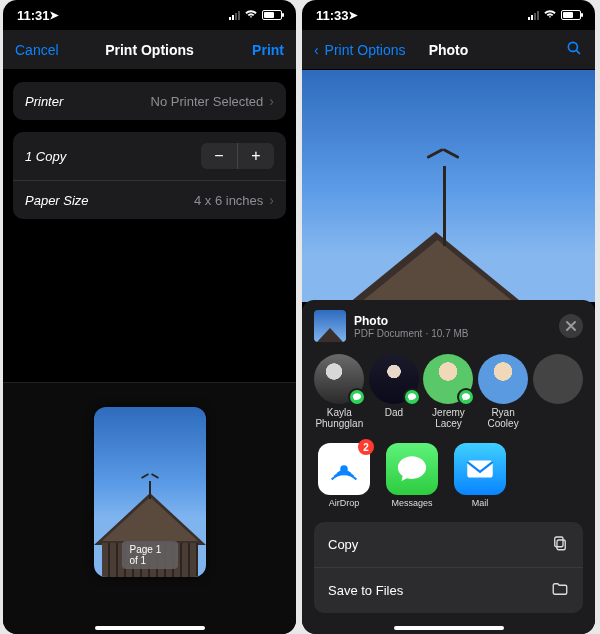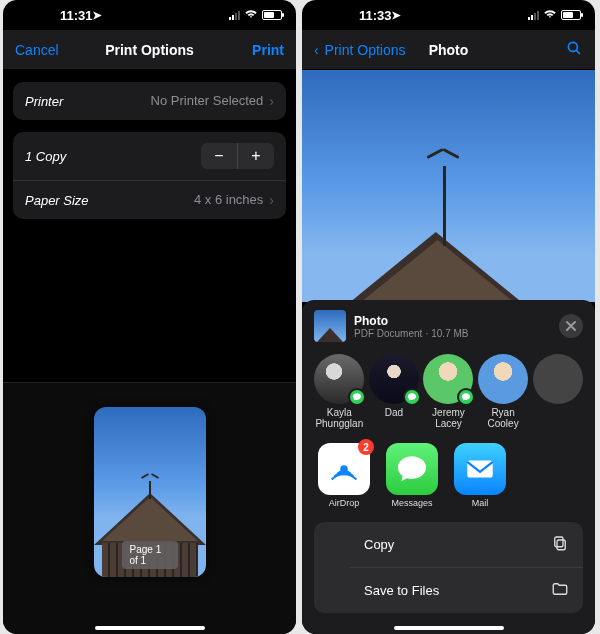--- a/index.html
+++ b/index.html
@@ -16,21 +16,21 @@
     overflow: hidden;
     margin: 0 3px;
     position: relative;
     color: #fff;
     font-size: 13px;
   }
   
   .statusbar {
     height: 30px; display: flex; align-items: center;
     padding: 0 14px;
-    font-weight: 600; font-size: 13px; margin-left: 43px;
+    font-weight: 600; font-size: 13px;
   }
   .statusbar .time { flex: 0 0 auto; }
   .statusbar .spacer { flex: 1; }
   .statusbar .icons { display: flex; align-items: center; gap: 4px; }
   .loc-icon { font-size: 11px; transform: rotate(0deg); }
   .sigbars { display: inline-flex; align-items: flex-end; gap: 1px; height: 10px;}
   .sigbars span { width: 2px; background: #fff; }
   .sigbars span:nth-child(1){height:3px}
   .sigbars span:nth-child(2){height:5px}
   .sigbars span:nth-child(3){height:7px;background:#555}
@@ -55,21 +55,21 @@
   .navbar .back-chevron { margin-right: 2px; }
   
   .group { margin: 12px 10px 0; background:#1c1c1e; border-radius:10px; overflow:hidden;}
   .cell {
     display:flex; align-items:center; justify-content:space-between;
     padding: 11px 12px; font-size:13px;
     border-bottom: 0.5px solid #333;
   }
   .cell:last-child { border-bottom:none; }
   .cell .label { color:#fff;font-style:italic; }
-  .cell .value { color:#8e8e93; display:flex; gap:6px;padding-left:32px;}
+  .cell .value { color:#8e8e93; display:flex; align-items:center; gap:6px;padding-left:32px;}
   .chevron { color:#5a5a5e; font-size:14px;}
   .stepper { display:flex; background:#2c2c2e; border-radius:6px;}
   .stepper button {
     width:36px; height:26px; background:transparent; border:none; color:#fff;
     font-size:16px; line-height:1;
   }
   .stepper .divider { width:1px; background:#444;}
   
   .preview-area {
     position:absolute; left:0; right:0; bottom:0; top:382px;
@@ -190,21 +190,21 @@
     position:absolute; right:-2px; bottom:-2px; width:18px; height:18px;
     border-radius:9px; background:#30d158; border:2px solid #1c1c1e;
     display:flex; align-items:center; justify-content:center;
   }
   .badge-msg svg { width:10px; height:10px;}
   .apps-row { display:flex; gap:8px; padding:6px 12px 10px;}
   .app { width:60px; text-align:center; font-size:9px; color:#ddd;}
   .app-icon { width:52px; height:52px; border-radius:12px; margin:0 auto 3px; position:relative; display:flex; align-items:center; justify-content:center;}
   .app-icon .notif { position:absolute; top:-4px; right:-4px; min-width:16px; height:16px; padding:0 4px; border-radius:8px; background:#ff3b30; color:#fff; font-size:10px; font-weight:600; display:flex; align-items:center; justify-content:center;}
   .action-list { margin:4px 12px 0; background:#2c2c2e; border-radius:10px; overflow:hidden;}
-  .action-cell { display:flex; align-items:center; justify-content:space-between; padding:12px 14px; font-size:13px; border-bottom:1px solid #3a3a3c;margin-left:36px;}
+  .action-cell { display:flex; align-items:center; justify-content:space-between; padding:12px 14px; font-size:13px; border-bottom:1px solid #3a3a3c;}
   .action-cell:last-child{border-bottom:none;}
   .action-icon { color:#ddd;}
   .search-icon svg { width:18px; height:18px; }
 </style>
 </head>
 <body>
 
 <div class="phone">
   <div class="statusbar">
     <span class="time">11:31</span>

